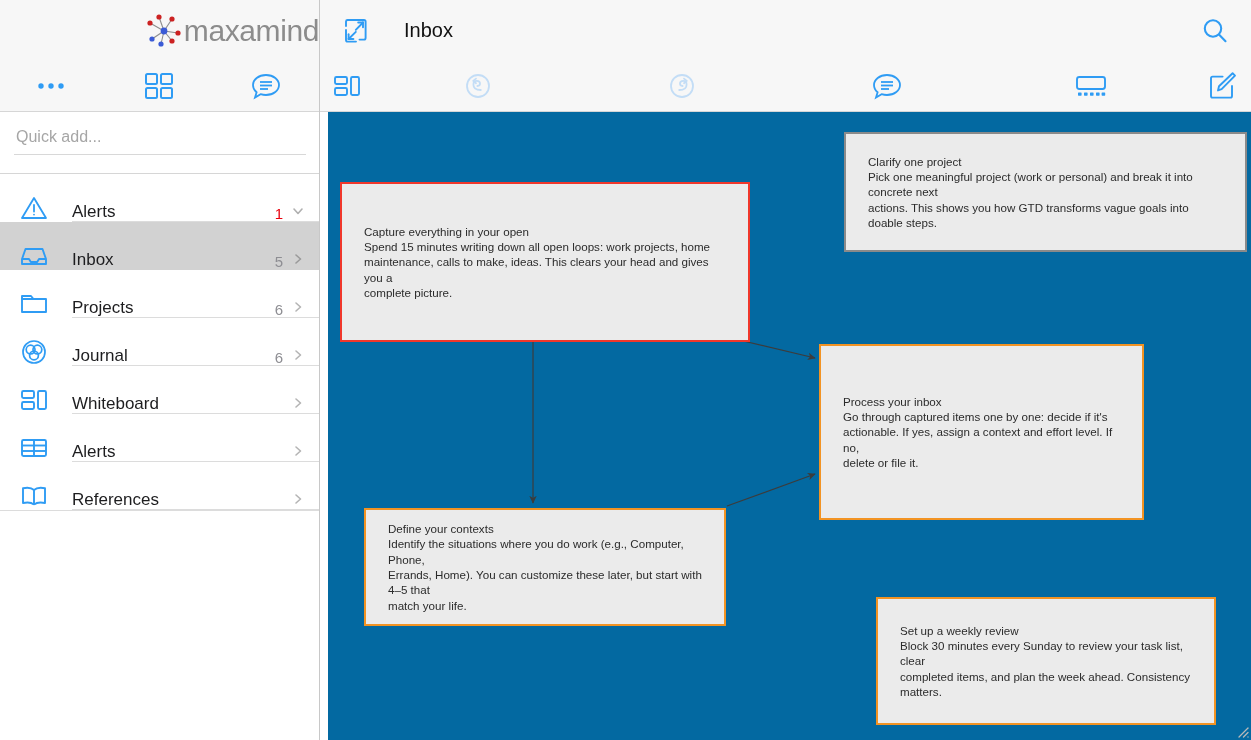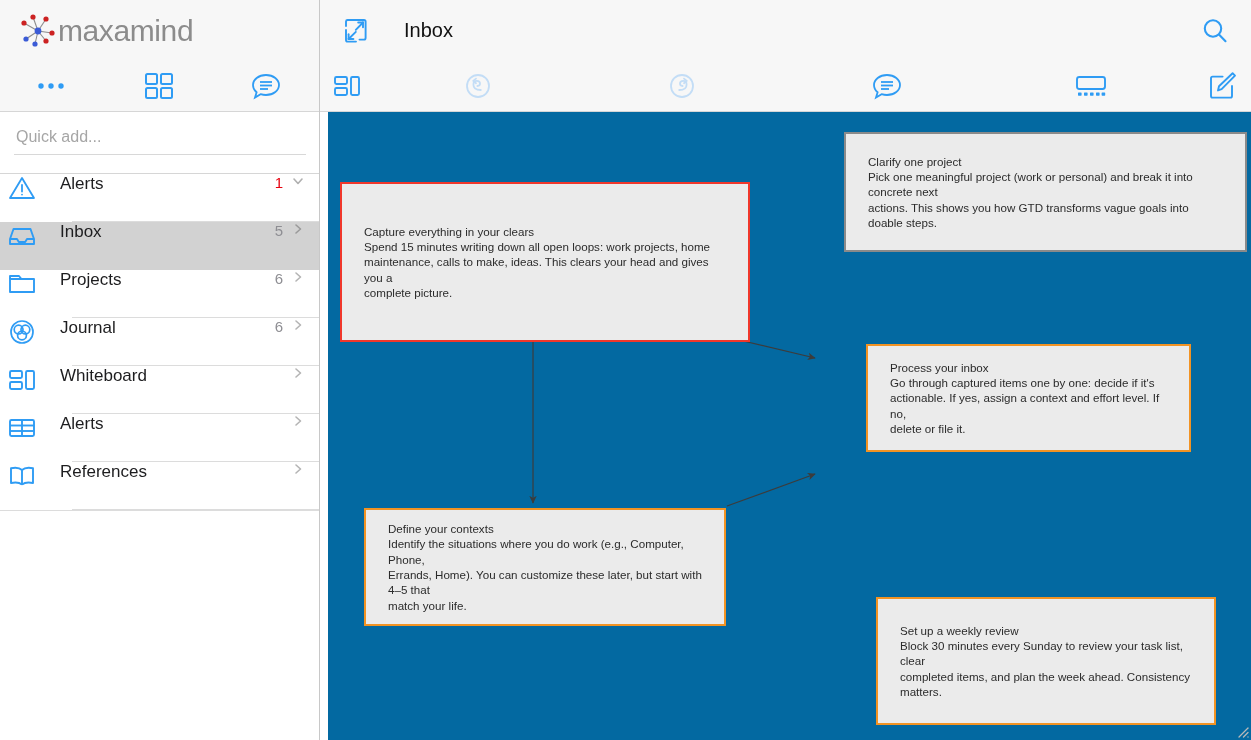--- a/index.html
+++ b/index.html
@@ -14,21 +14,21 @@
   
   #sidebar {
     width: 320px; height: 740px;
     background: #ffffff;
     border-right: 1px solid #c8c8c8;
     position: relative;
     display: flex; flex-direction: column;
   }
   .brand-bar {
     height: 61px; background: #f7f7f7;
-    display: flex; align-items: center; padding-left: 16px;
+    display: flex; align-items: center; padding-left: 16px; justify-content: flex-end;
   }
   .brand-logo { width: 44px; height: 40px; flex: none; }
   .brand-name {
     font-size: 30px; color: #8c8c8c; letter-spacing: -0.4px;
     margin-left: -2px; font-weight: 400;
   }
   .side-tools {
     height: 51px; background: #f7f7f7;
     border-bottom: 1px solid #d6d6d6;
     display: flex; align-items: center;
@@ -39,22 +39,22 @@
   .quickadd {
     width: 292px; border: none; outline: none;
     border-bottom: 1px solid #d8d8d8;
     font-size: 16px; color: #9a9a9a; padding: 0 0 8px 2px;
     font-family: "Liberation Sans", sans-serif; background: transparent;
   }
   .quickadd::placeholder { color: #a6a6a6; }
 
   .nav-list { border-top: 1px solid #d6d6d6; }
   .nav-row {
-    height: 48px; display: flex; align-items: flex-start;
-    padding-right: 14px; cursor: pointer;
+    height: 48px; display: flex; align-items: flex-end;
+    padding-left: 12px; padding-right: 14px; cursor: pointer;
     position: relative;
   }
   .nav-row .nav-icon { width: 44px; flex: none; display: flex; align-items: center; justify-content: center; }
   .nav-row .nav-label {
     flex: 1; font-size: 17px; color: #1d1d1f; padding-left: 16px;
   }
   .nav-row .nav-count { font-size: 15px; color: #8e8e93; padding-right: 8px; }
   .nav-row .nav-count.alert { color: #e8000d; }
   .nav-row.selected { background: #d2d2d2; }
   .nav-sep {
@@ -421,26 +421,26 @@
           <path d="M 399 394 L 487 362"></path>
         </g>
       </svg>
 
       <div class="card grey" style="left:516px; top:20px; width:403px; height:120px;">
         <div class="card-text"><span>Clarify one project</span><br><span>Pick one meaningful project (work or personal) and break it into concrete next
 actions. This shows you how GTD transforms vague goals into doable steps.</span></div>
       </div>
 
       <div class="card red" style="left:12px; top:70px; width:410px; height:160px;">
-        <div class="card-text"><span>Capture everything in your clears</span><br><span>Spend 15 minutes writing down all open loops: work projects, home
+        <div class="card-text"><span>Capture everything in your open</span><br><span>Spend 15 minutes writing down all open loops: work projects, home
 maintenance, calls to make, ideas. This clears your head and gives you a
 complete picture.</span></div>
       </div>
 
-      <div class="card orange" style="left:491px; top:232px; width:325px; height:108px;margin-left:47px;">
+      <div class="card orange" style="left:491px; top:232px; width:325px; height:176px;">
         <div class="card-text"><span>Process your inbox</span><br><span>Go through captured items one by one: decide if it's
 actionable. If yes, assign a context and effort level. If no,
 delete or file it.</span></div>
       </div>
 
       <div class="card orange" style="left:36px; top:396px; width:362px; height:118px;">
         <div class="card-text"><span>Define your contexts</span><br><span>Identify the situations where you do work (e.g., Computer, Phone,
 Errands, Home). You can customize these later, but start with 4–5 that
 match your life.</span></div>
       </div>

